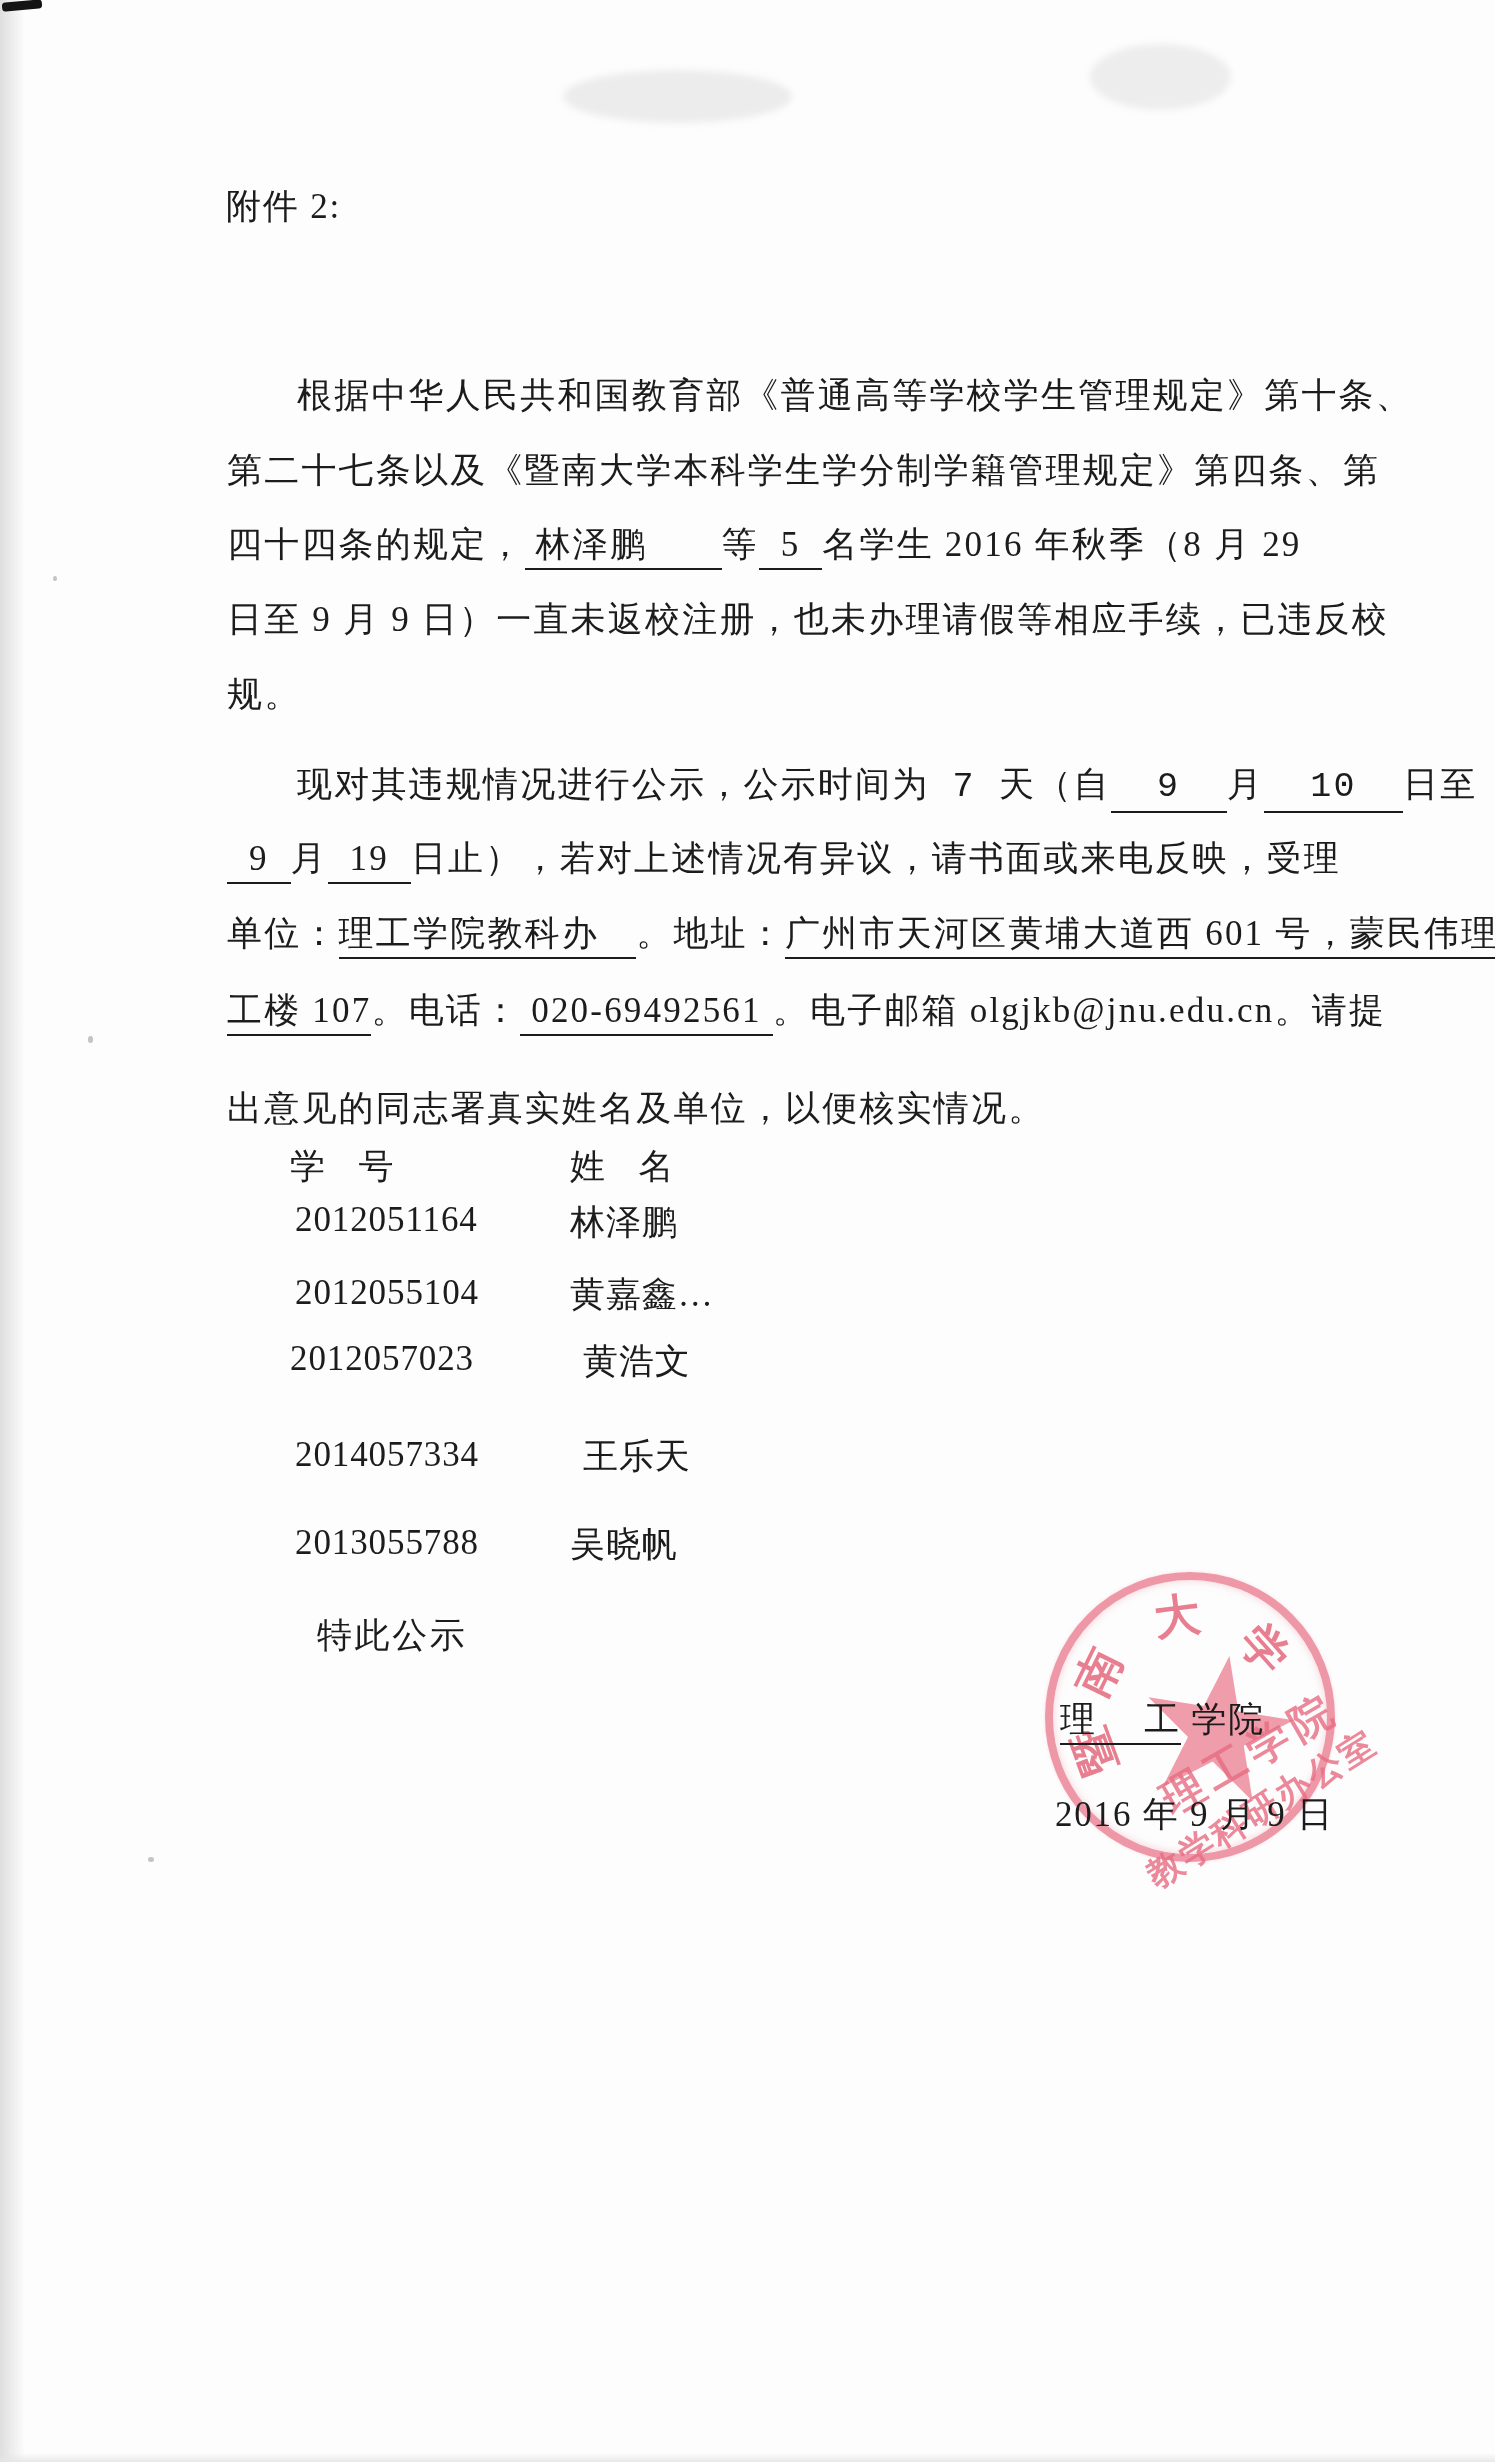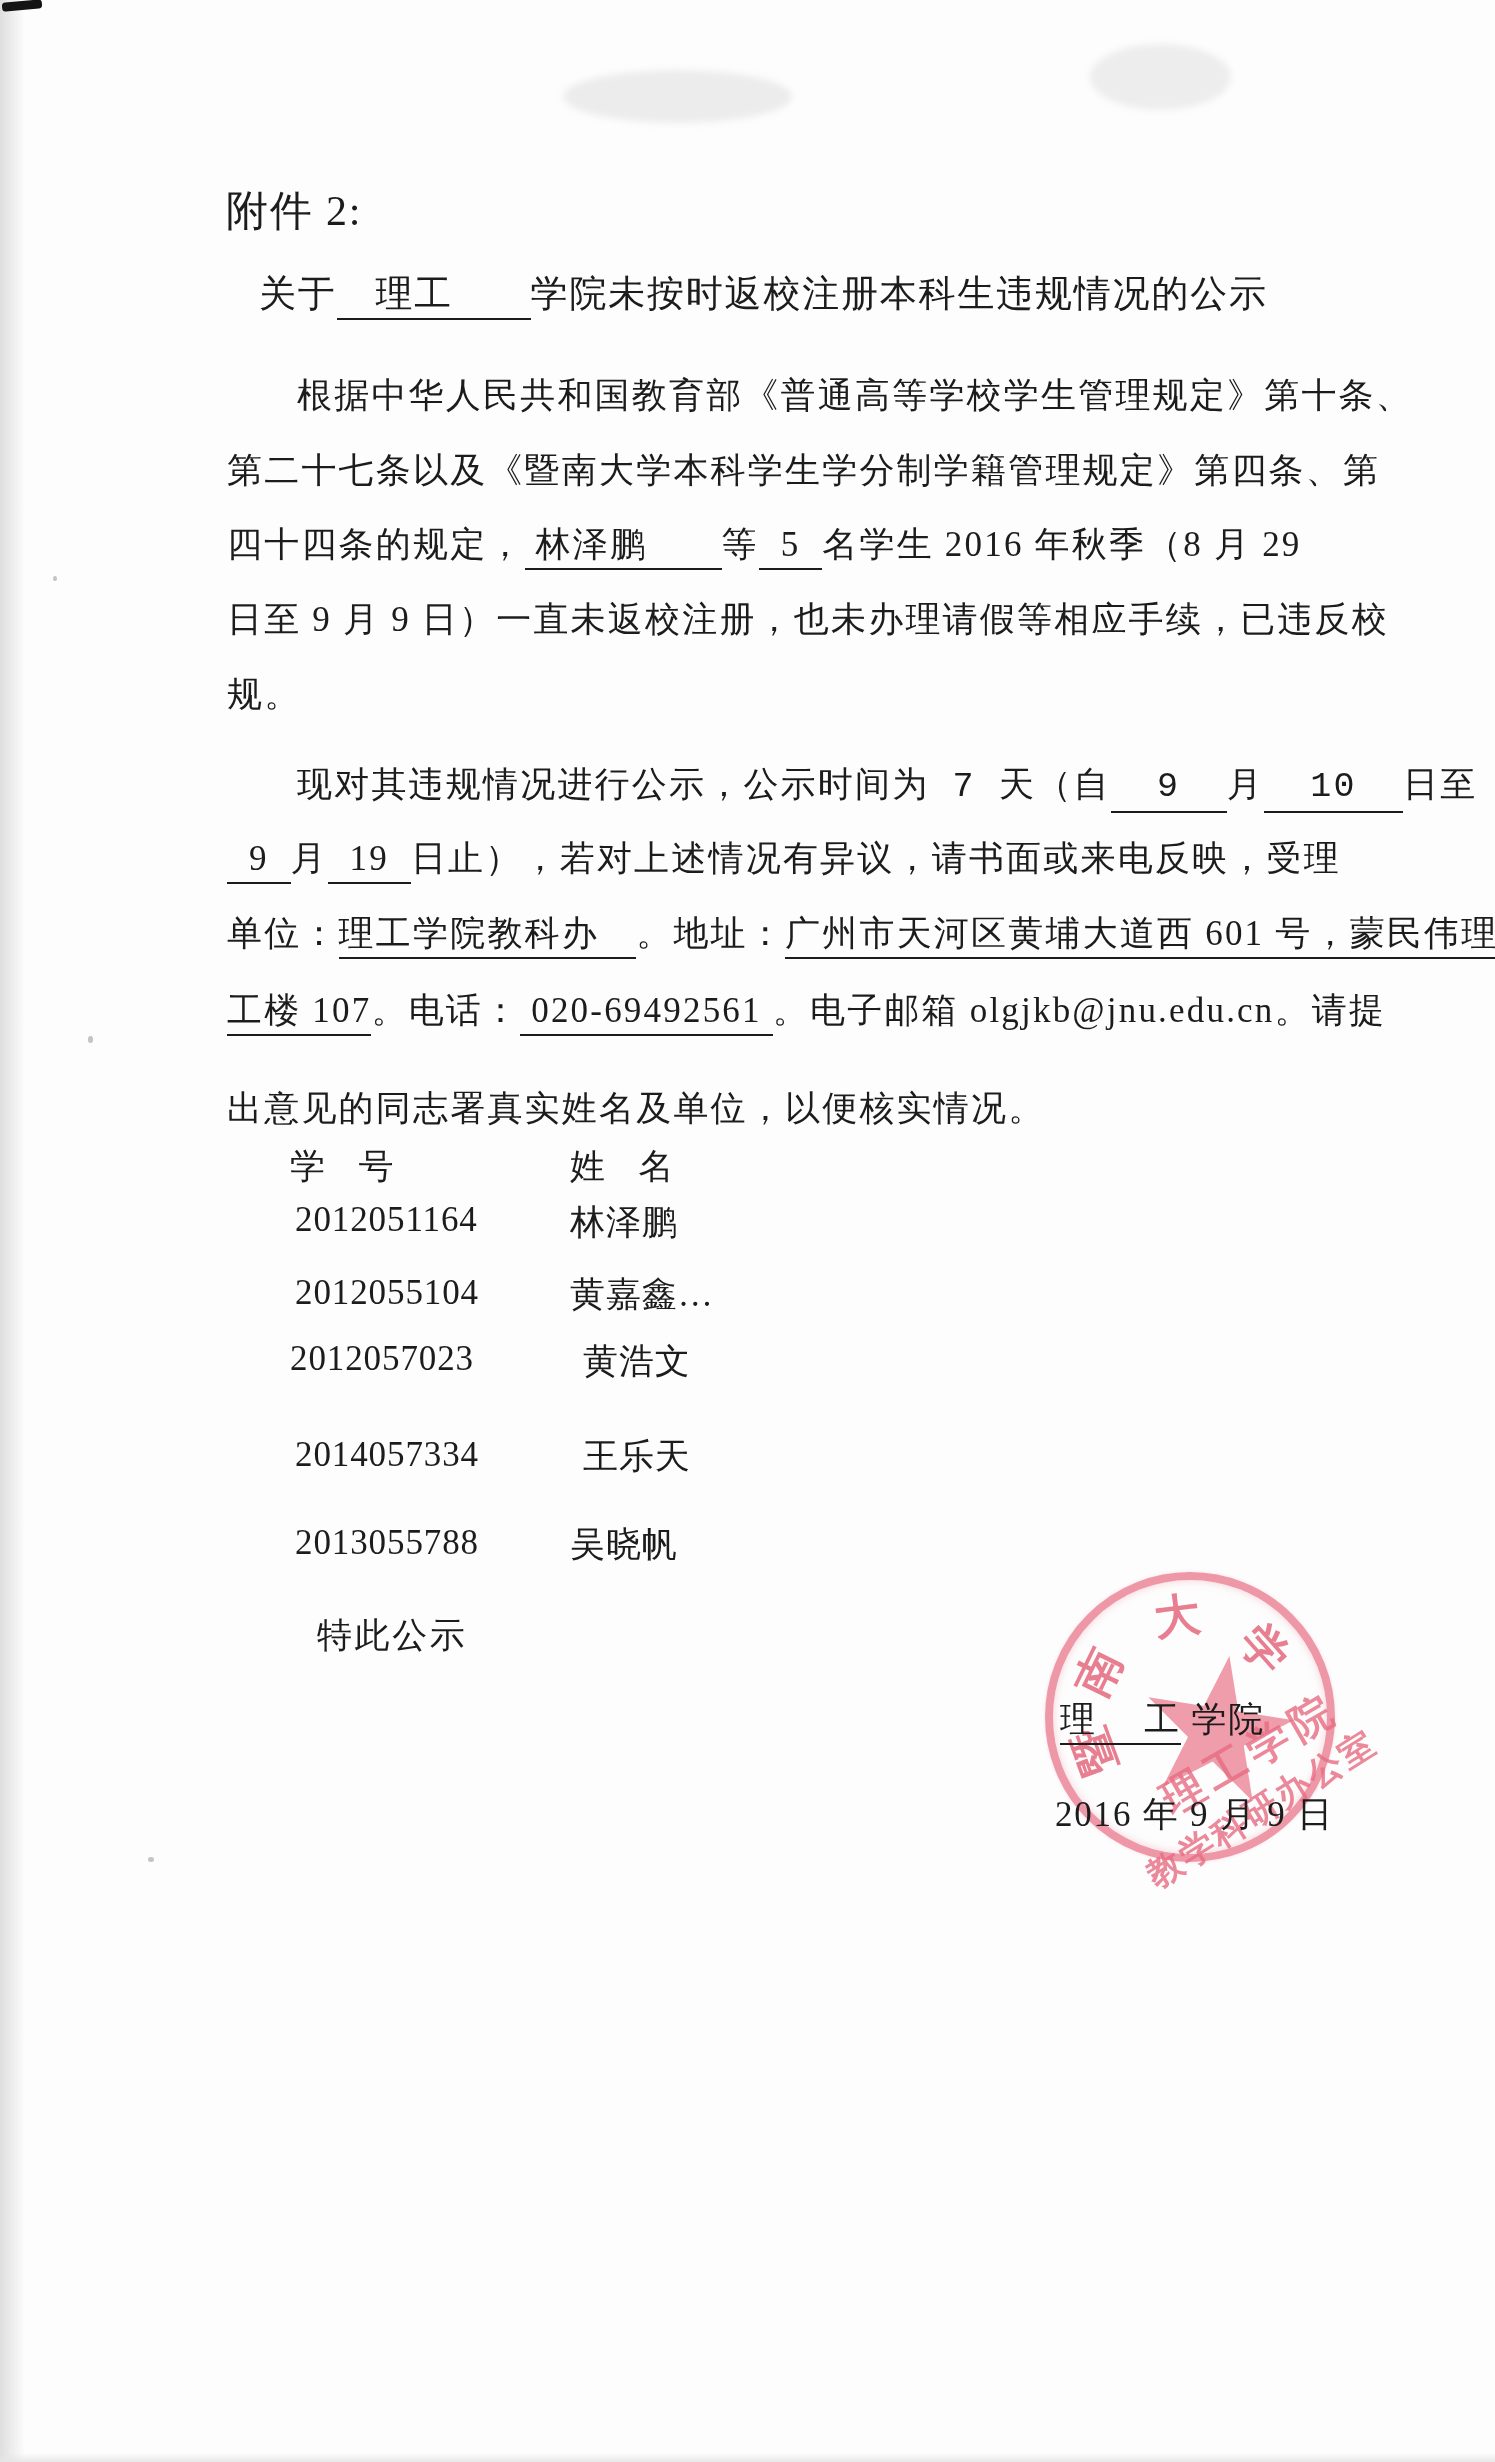--- a/index.html
+++ b/index.html
@@ -15,21 +15,21 @@
     background:linear-gradient(90deg,#dedede,#efefef 55%,rgba(255,255,255,0));}
   .bottom-shadow{position:absolute;left:0;top:2453px;width:1495px;height:9.7px;
     background:linear-gradient(0deg,#e6e6e6,rgba(255,255,255,0));}
   .corner-mark{position:absolute;left:1.8px;top:0.9px;width:40px;height:8.8px;background:#141414;
     border-radius:3.5px;transform:rotate(-5deg);}
   .smudge{position:absolute;border-radius:50%;filter:blur(3.5px);}
   .smudge.s1{left:563px;top:70px;width:229px;height:53px;background:rgba(150,150,150,.16);}
   .smudge.s2{left:1090px;top:44px;width:141px;height:66px;background:rgba(150,140,140,.14);}
   .speck{position:absolute;background:rgba(110,110,110,.4);border-radius:50%;}
   
-  .attachment{left:226px;top:183px;font-size:42px;letter-spacing:1.8px;}
+  .attachment{left:226px;top:183px;font-size:35px;letter-spacing:1.8px;}
   .title{left:259px;top:269px;font-size:37px;letter-spacing:1.8px;}
   .bodyline{font-size:35px;letter-spacing:2.2px;height:44px;}
   .closing{left:317px;top:1612px;font-size:35px;letter-spacing:2.6px;}
   .tbl-cell{font-size:35px;letter-spacing:0.9px;}
   
   #seal{position:absolute;left:1045px;top:1572px;width:290px;height:290px;filter:blur(0.4px);}
   .seal-ring{position:absolute;left:0;top:0;width:274px;height:274px;border:8px solid rgba(232,122,142,.78);
     border-radius:50%;box-shadow:inset 0 0 8.8px rgba(232,122,142,.35), 0 0 3.5px rgba(232,122,142,.25);}
   .seal-star{position:absolute;left:173px;top:156px;transform:translate(-50%,-50%) rotate(9deg);
     font-size:192px;line-height:1;color:rgba(236,132,150,.8);font-family:"DejaVu Sans",sans-serif;}
@@ -50,21 +50,20 @@
   <div class="edge-shadow"></div>
   <div class="bottom-shadow"></div>
   <div class="corner-mark"></div>
   <div class="smudge s1"></div>
   <div class="smudge s2"></div>
   <div class="speck" style="left:88px;top:1036px;width:5.3px;height:7px;"></div>
   <div class="speck" style="left:148px;top:1857px;width:6.2px;height:5.3px;"></div>
   <div class="speck" style="left:53px;top:576px;width:3.5px;height:5.3px;"></div>
 
   <div class="abs attachment">附件 2:</div>
-  <div class="abs title"><span class="seg">关于</span><span class="seg u">　理工　　</span><span class="seg">学院未按时返校注册本科生违规情况的公示</span></div>
 
   <div>
     <div class="abs bodyline" style="left:297px;top:372px;"><span class="seg">根据中华人民共和国教育部《普通高等学校学生管理规定》第十条、</span></div>
     <div class="abs bodyline" style="left:227px;top:447px;"><span class="seg">第二十七条以及《暨南大学本科学生学分制学籍管理规定》第四条、第</span></div>
     <div class="abs bodyline" style="left:227px;top:521px;"><span class="seg">四十四条的规定，</span><span class="seg u"> 林泽鹏　　</span><span class="seg">等</span><span class="seg u">  5  </span><span class="seg">名学生 2016 年秋季（8 月 29</span></div>
     <div class="abs bodyline" style="left:227px;top:596px;"><span class="seg">日至 9 月 9 日）一直未返校注册，也未办理请假等相应手续，已违反校</span></div>
     <div class="abs bodyline" style="left:227px;top:671px;"><span class="seg">规。</span></div>
   </div>
 
   <div>

